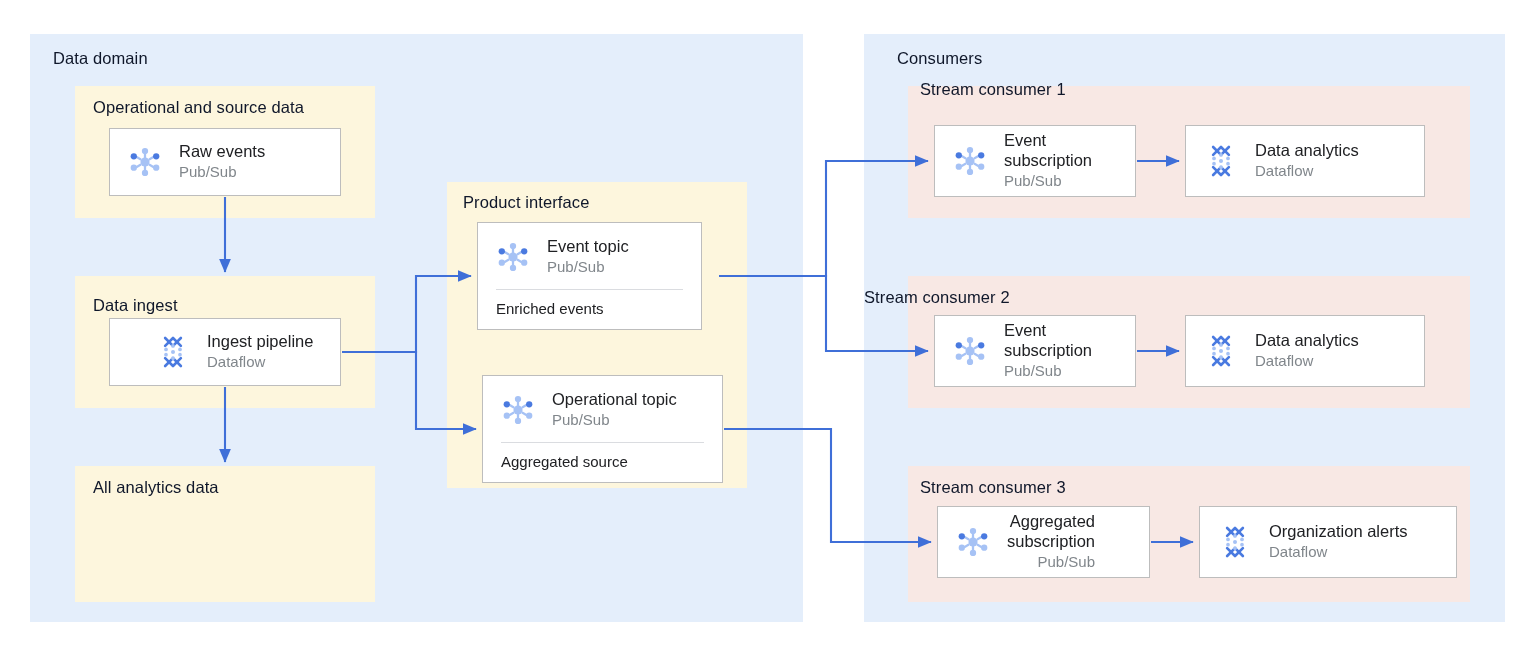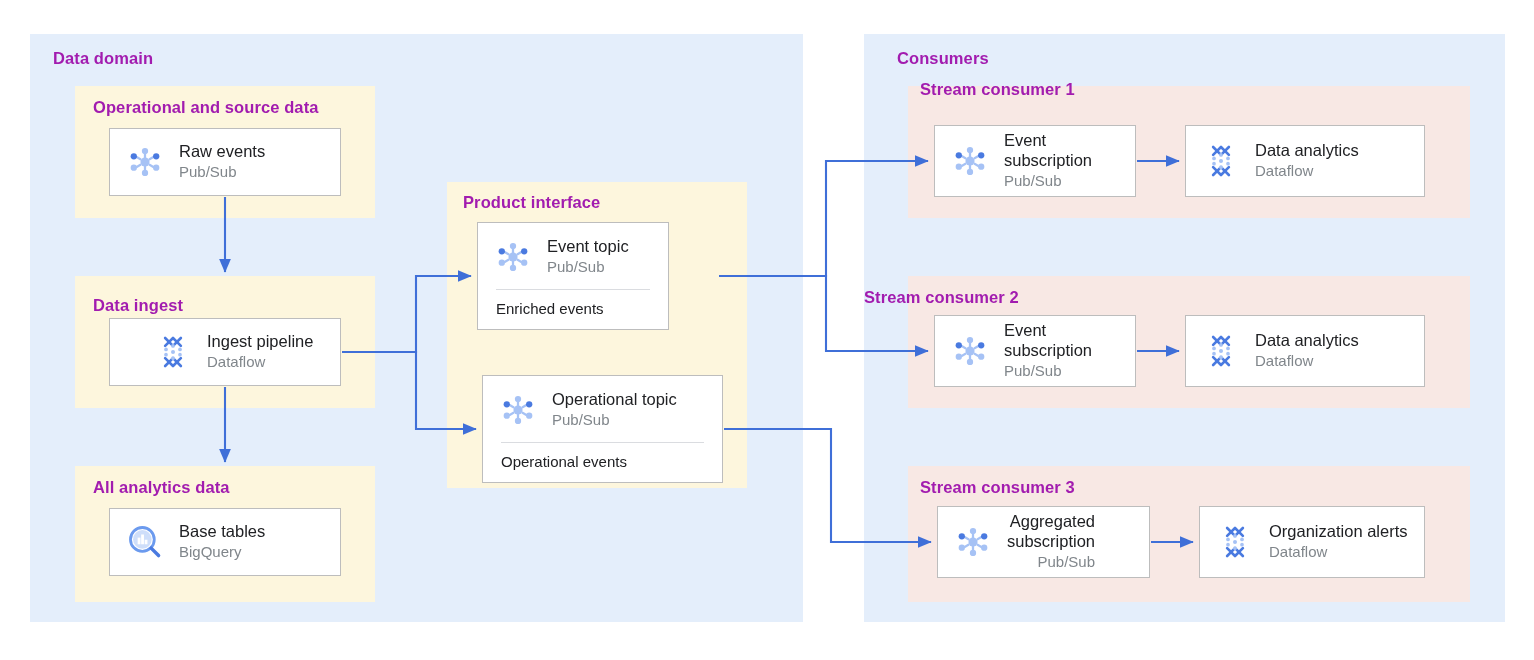--- a/index.html
+++ b/index.html
@@ -24,25 +24,24 @@
     position: absolute;
     box-sizing: border-box;
   }
   .panel-outer { background: #e4eefb; }
   .group-yellow { background: #fdf6dd; }
   .group-pink   { background: #f8e8e4; }
 
   .group-title {
     position: absolute;
     font-size: 16.5px;
-    color: #a21caf;
+    color: #0f172a;
     letter-spacing: 0.1px;
     white-space: nowrap;
     line-height: 1;
-    font-weight: bold;
   }
 
   
   .card {
     position: absolute;
     box-sizing: border-box;
     background: #ffffff;
     border: 1px solid #bdbdbd;
     display: flex;
     flex-direction: column;
@@ -152,43 +151,25 @@
       </svg>
       <div class="card-text">
         <div class="card-title">Ingest pipeline</div>
         <div class="card-sub">Dataflow</div>
       </div>
     </div>
   </div>
 
   <div class="panel group-yellow" style="left:75px; top:466px; width:300px; height:136px;"></div>
   <div class="group-title" style="left:93px; top:479px;">All analytics data</div>
-  <div class="card" style="left:109px; top:508px; width:232px; height:68px;">
-    <div class="card-main">
-      <svg class="card-icon" viewBox="0 0 48 48">
-        <g>
-          <circle cx="21" cy="21" r="13.6" fill="none" stroke="#6b9aee" stroke-width="3.2"></circle>
-          <circle cx="21" cy="21" r="10.6" fill="#a6c2f5" opacity="0.55"></circle>
-          <rect x="15.6" y="19" width="3.2" height="7.6" fill="#ffffff"></rect>
-          <rect x="19.6" y="15.4" width="3.2" height="11.2" fill="#ffffff"></rect>
-          <rect x="23.6" y="21.4" width="3.2" height="5.2" fill="#ffffff"></rect>
-          <path d="M31 31 L39.5 39.5" stroke="#4a7ae0" stroke-width="4" stroke-linecap="round"></path>
-        </g>
-      </svg>
-      <div class="card-text">
-        <div class="card-title">Base tables</div>
-        <div class="card-sub">BigQuery</div>
-      </div>
-    </div>
-  </div>
 
   <div class="panel group-yellow" style="left:447px; top:182px; width:300px; height:306px;"></div>
   <div class="group-title" style="left:463px; top:194px;">Product interface</div>
 
-  <div class="card" style="left:477px; top:222px; width:192px; height:108px;">
+  <div class="card" style="left:477px; top:222px; width:225px; height:108px;">
     <div class="card-main">
       <svg class="card-icon" viewBox="0 0 48 48">
         <g>
           <path d="M24 14.5 L24 20 M24 28 L24 33.5 M18.8 20.8 L14.5 18.4 M33.5 18.4 L29.2 20.8 M18.8 27.2 L14.5 29.6 M33.5 29.6 L29.2 27.2" stroke="#a6c2f5" stroke-width="2.6" stroke-linecap="round" fill="none"></path>
           <circle cx="24" cy="11.5" r="3.6" fill="#a6c2f5"></circle>
           <circle cx="24" cy="36.5" r="3.6" fill="#a6c2f5"></circle>
           <circle cx="11.2" cy="17.5" r="3.6" fill="#4a7ae0"></circle>
           <circle cx="36.8" cy="17.5" r="3.6" fill="#4a7ae0"></circle>
           <circle cx="11.2" cy="30.5" r="3.6" fill="#a6c2f5"></circle>
           <circle cx="36.8" cy="30.5" r="3.6" fill="#a6c2f5"></circle>
@@ -217,21 +198,21 @@
           <circle cx="36.8" cy="30.5" r="3.6" fill="#a6c2f5"></circle>
           <circle cx="24" cy="24" r="5.2" fill="#a6c2f5"></circle>
         </g>
       </svg>
       <div class="card-text">
         <div class="card-title">Operational topic</div>
         <div class="card-sub">Pub/Sub</div>
       </div>
     </div>
     <div class="card-divider"></div>
-    <div class="card-footer">Operational events</div>
+    <div class="card-footer">Aggregated source</div>
   </div>
 
   <div class="panel panel-outer" style="left:864px; top:34px; width:641px; height:588px;"></div>
   <div class="group-title" style="left:897px; top:50px;">Consumers</div>
 
   <div class="panel group-pink" style="left:908px; top:86px; width:562px; height:132px;"></div>
   <div class="group-title" style="left:920px; top:81px;">Stream consumer 1</div>
   <div class="card" style="left:934px; top:125px; width:202px; height:72px;">
     <div class="card-main">
       <svg class="card-icon" viewBox="0 0 48 48">
@@ -336,21 +317,21 @@
           <circle cx="24" cy="24" r="5.2" fill="#a6c2f5"></circle>
         </g>
       </svg>
       <div class="card-text">
         <div class="card-title">Aggregated
 subscription</div>
         <div class="card-sub">Pub/Sub</div>
       </div>
     </div>
   </div>
-  <div class="card" style="left:1199px; top:506px; width:226px; height:72px;">
+  <div class="card" style="left:1199px; top:506px; width:258px; height:72px;">
     <div class="card-main">
       <svg class="card-icon" viewBox="0 0 48 48">
         <g>
           <path d="M15 8 L24 17 L33 8 M15 40 L24 31 L33 40" stroke="#4a7ae0" stroke-width="3" fill="none" stroke-linecap="round" stroke-linejoin="round"></path>
           <path d="M15 17 L24 8 L33 17 M15 31 L24 40 L33 31" stroke="#4a7ae0" stroke-width="3" fill="none" stroke-linecap="round" stroke-linejoin="round"></path>
           <circle cx="24" cy="24" r="2.3" fill="#a6c2f5"></circle>
           <circle cx="16" cy="21" r="2.1" fill="#a6c2f5"></circle>
           <circle cx="32" cy="21" r="2.1" fill="#a6c2f5"></circle>
           <circle cx="16" cy="27" r="2.1" fill="#a6c2f5"></circle>
           <circle cx="32" cy="27" r="2.1" fill="#a6c2f5"></circle>

